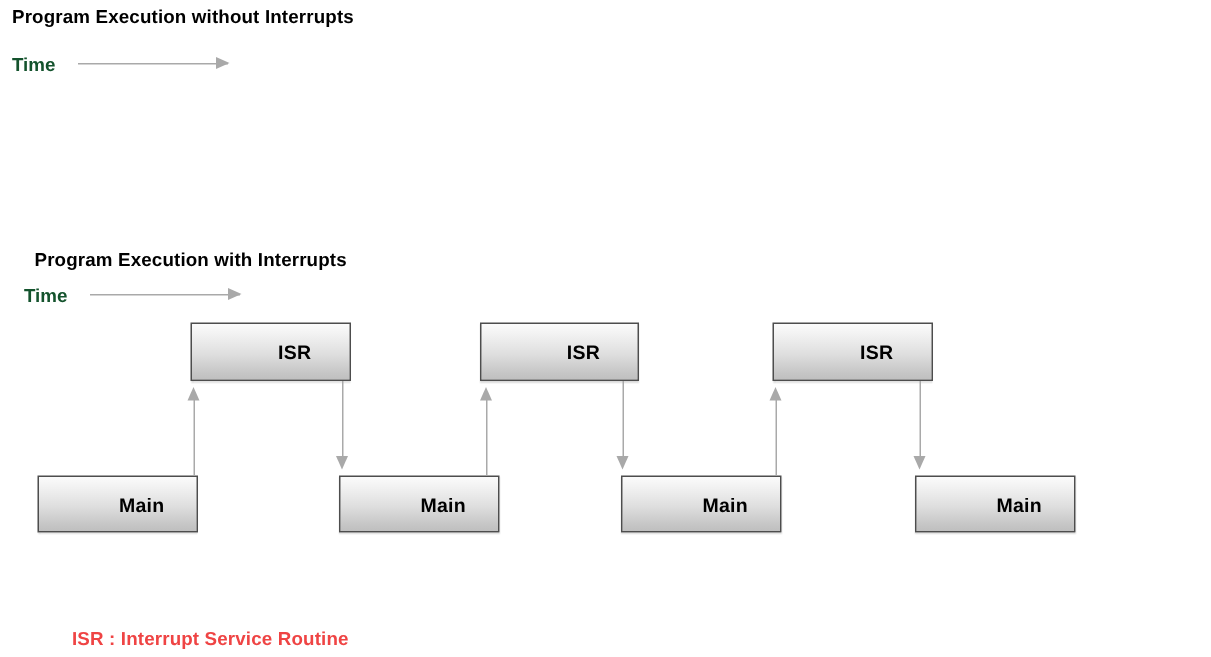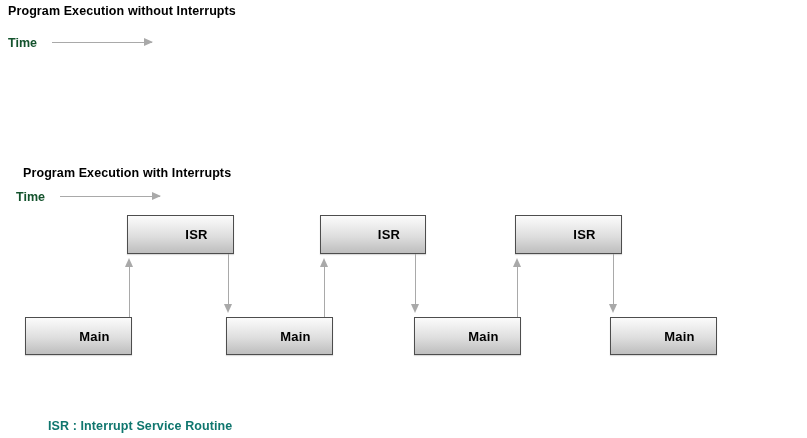--- a/index.html
+++ b/index.html
@@ -29,21 +29,21 @@
     font-size: 12.5px;
     font-weight: bold;
     color: #000;
     white-space: nowrap;
     letter-spacing: 0.1px;
   }
   .legend-note {
     position: absolute;
     font-size: 12.5px;
     font-weight: bold;
-    color: #0f766e;
+    color: #ef4444;
     white-space: nowrap;
     letter-spacing: 0.1px;
     padding-left: 32px;
   }
   .time-label {
     position: absolute;
     font-size: 12.5px;
     font-weight: bold;
     color: #14532d;
     white-space: nowrap;

